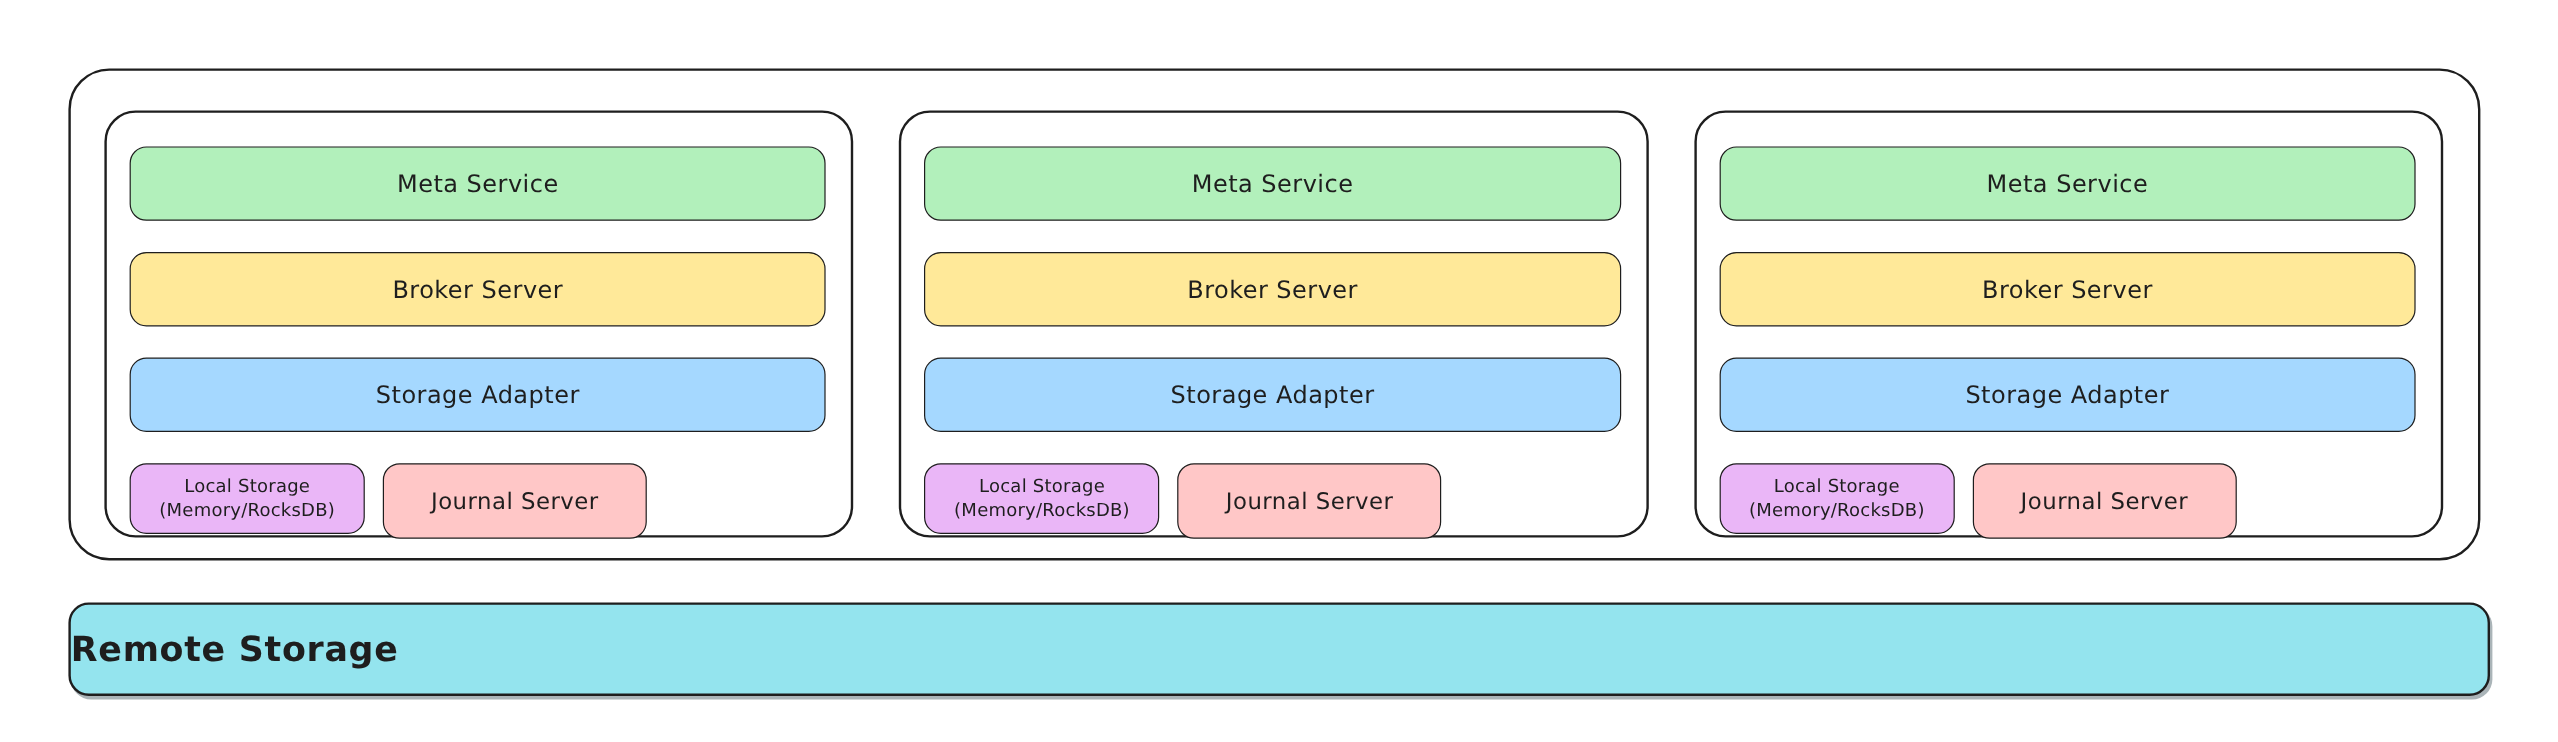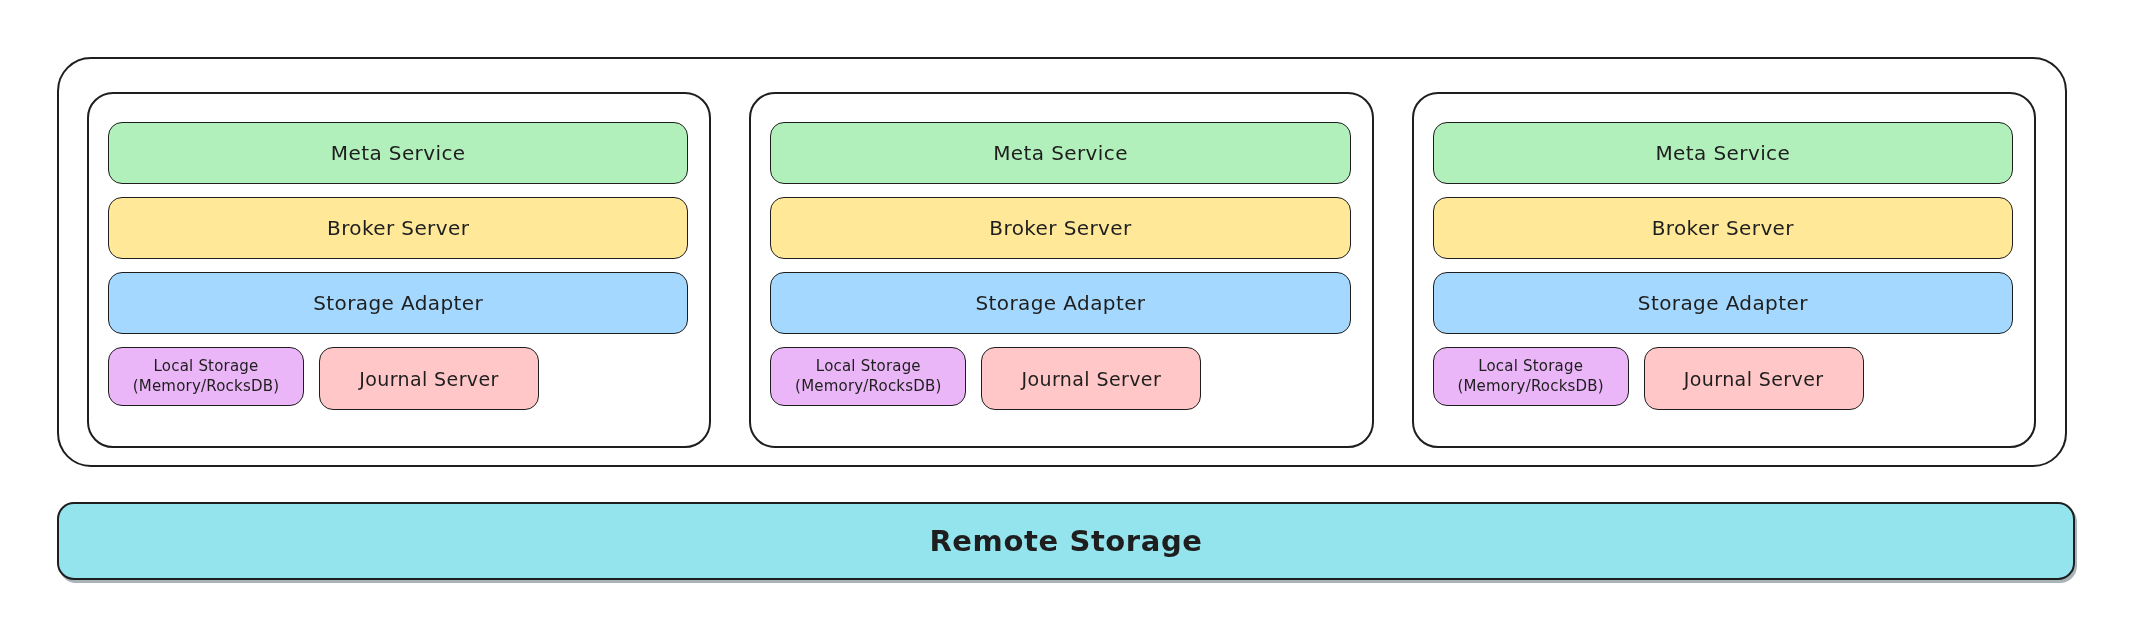--- a/index.html
+++ b/index.html
@@ -24,21 +24,21 @@
     gap: 38px;
     padding: 33px 29px 17px 28px;
   }
   .node {
     flex: 1 1 0;
     border: 2px solid #1e1e1e;
     border-radius: 26px;
     background: #ffffff;
     display: flex;
     flex-direction: column;
-    gap: 13px;
+    gap: 26px;
     padding: 28px 21px 24px 19px;
   }
   .layer-row {
     flex: 0 0 62px;
     border: 1.5px solid #1e1e1e;
     border-radius: 14px;
     display: flex;
     align-items: center;
     justify-content: center;
     font-size: 20px;
@@ -79,21 +79,20 @@
   }
   .remote {
     position: absolute;
     left: 57px; top: 502px;
     width: 2018px; height: 78px;
     background: #94e4ee;
     border: 2px solid #1e1e1e;
     border-radius: 17px;
     display: flex;
     align-items: center;
-    justify-content: center;
     font-size: 29px;
     font-weight: 700;
     letter-spacing: 0.6px;
     box-shadow: 2px 3px 0 rgba(125, 140, 146, 0.65);
   }
 </style>
 </head>
 <body>
 
 <div class="canvas">

